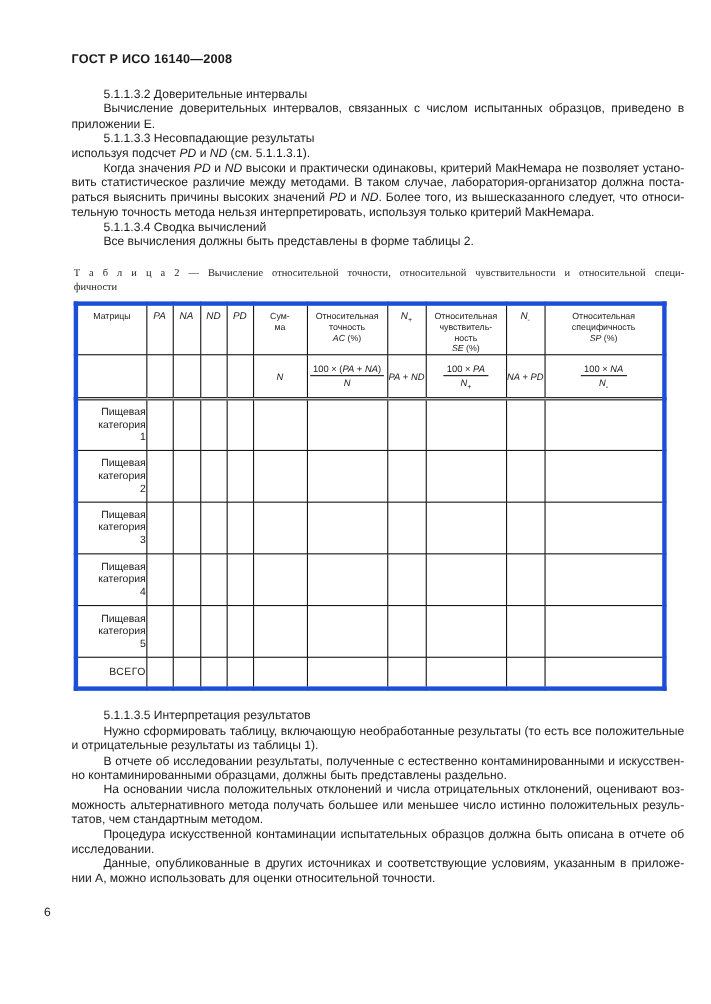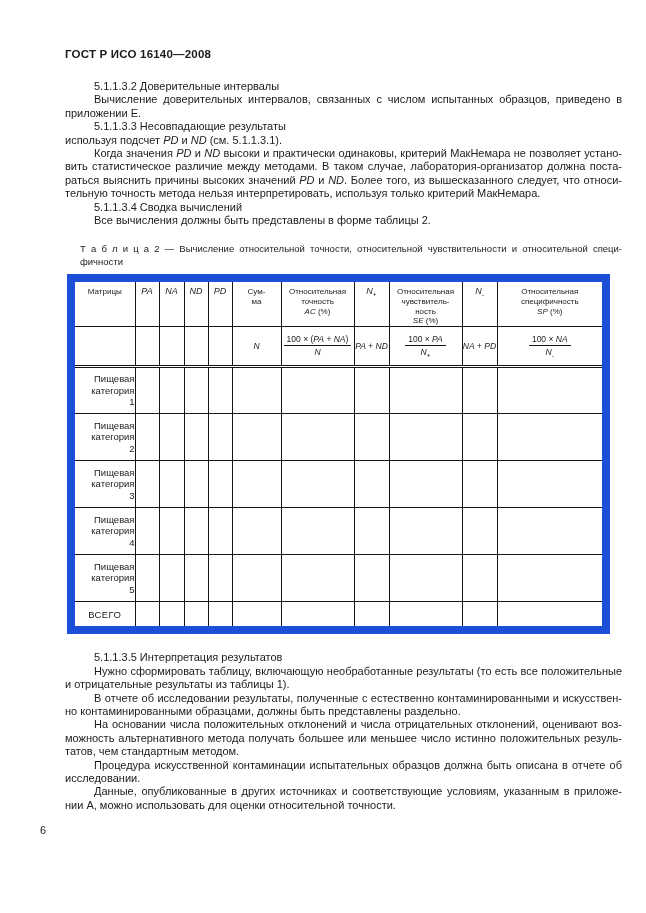--- a/index.html
+++ b/index.html
@@ -4,39 +4,39 @@
 <style>
   html,body{margin:0;padding:0;background:#fff;}
   .page{position:relative;width:646px;height:913px;background:#ffffff;overflow:hidden;
         font-family:"Liberation Sans",sans-serif;color:#1b1b1b;}
   .content{position:absolute;left:65px;top:48px;width:557px;}
   .doc-header{font-weight:bold;font-size:11.5px;line-height:13px;letter-spacing:.2px;margin-bottom:19px;}
   .para .line{font-size:11px;line-height:13.4px;text-align:justify;text-align-last:justify;}
   .para .line.last{text-align-last:left;}
   .para .line.ind{text-indent:29px;}
   .noind .line.ind{text-indent:0;}
-  .caption{margin-top:16px;margin-left:15px;}
+  .caption{margin-top:16px;margin-left:2px;font-family:Liberation Serif, serif;}
   .caption .line{font-size:9.5px;line-height:12.5px;}
   table.t2{border-collapse:collapse;table-layout:fixed;width:535px;margin-left:2px;margin-top:6px;
-           border:8px solid #1d4ed8;}
+           border:4px solid #1d4ed8;}
   .t2 td{border:1px solid #151515;padding:0;overflow:hidden;}
   tr.hdr{height:44px;}
   tr.hdr td{vertical-align:top;text-align:center;font-size:8px;line-height:9.6px;padding-top:5px;}
   tr.hdr td.var{font-size:9px;font-style:italic;}
   tr.hdr td.nsub{font-size:9px;}
   tr.frm{height:40px;}
   tr.frm td{text-align:center;vertical-align:middle;font-size:8.5px;border-bottom:3px double #151515;}
   .frac{display:inline-block;vertical-align:middle;}
   .frac .num{border-bottom:1px solid #151515;padding:0 3px 1px;}
   .frac .den{padding-top:1px;}
   tr.cat{height:47px;}
   tr.cat td{text-align:right;vertical-align:middle;}
   td.lbl{font-size:9.5px;line-height:11.5px;}
   tr.tot{height:29px;}
-  tr.tot td{text-align:center;vertical-align:middle;font-size:9.5px;letter-spacing:.4px;}
+  tr.tot td{text-align:right;vertical-align:middle;font-size:9.5px;letter-spacing:.4px;}
   sub{font-size:6.5px;line-height:0;}
   .bottom{margin-top:17px;}
   .page-number{position:absolute;left:40px;top:824px;font-size:11px;}
 </style>
 </head>
 <body>
 
 <div class="page">
   <div class="content">
 

